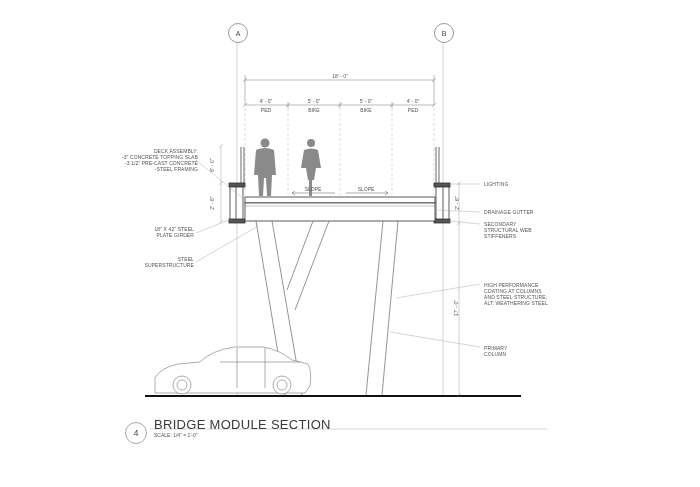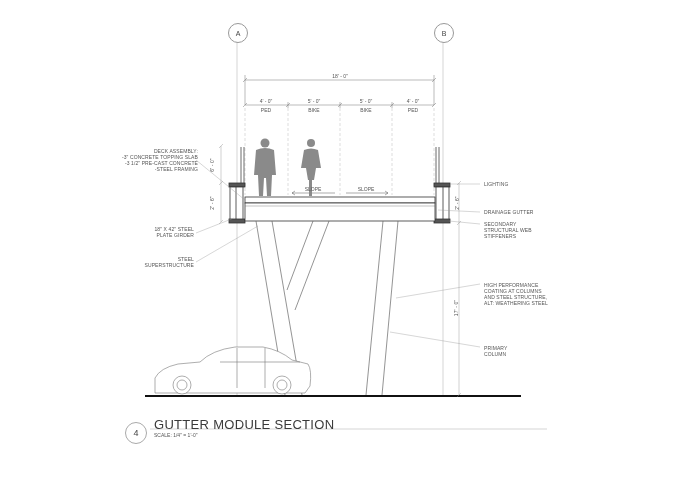--- a/index.html
+++ b/index.html
@@ -186,14 +186,14 @@
 <div class="lbl" style="left:484px; top:282px; white-space:pre-line;">HIGH PERFORMANCE
 COATING AT COLUMNS
 AND STEEL STRUCTURE,
 ALT: WEATHERING STEEL</div>
 <div class="lbl" style="left:484px; top:345px; white-space:pre-line;">PRIMARY
 COLUMN</div>
 
 <div class="bubble" style="left:125px; top:422px; width:20px; height:20px; font-size:9px; border-color:#aaa;">
     <span>4</span>
   </div>
-<div class="title">GUTTER MODULE SECTION</div>
+<div class="title">BRIDGE MODULE SECTION</div>
 <div class="scale">SCALE: 1/4" = 1'-0"</div>
 
 </body></html>

